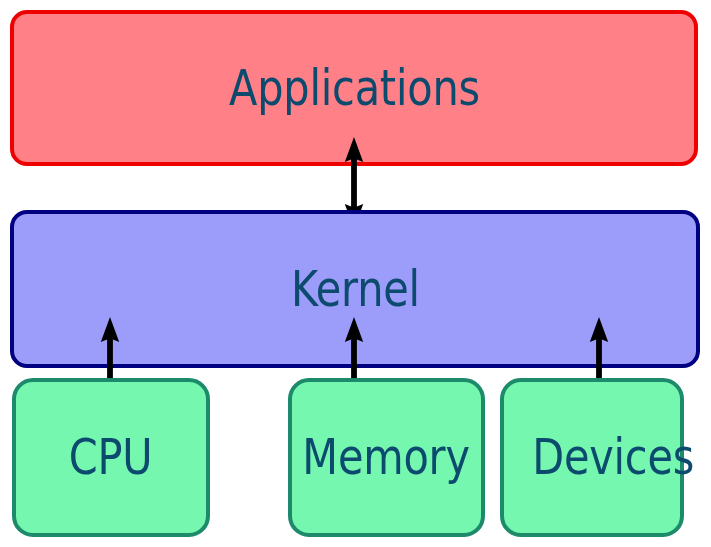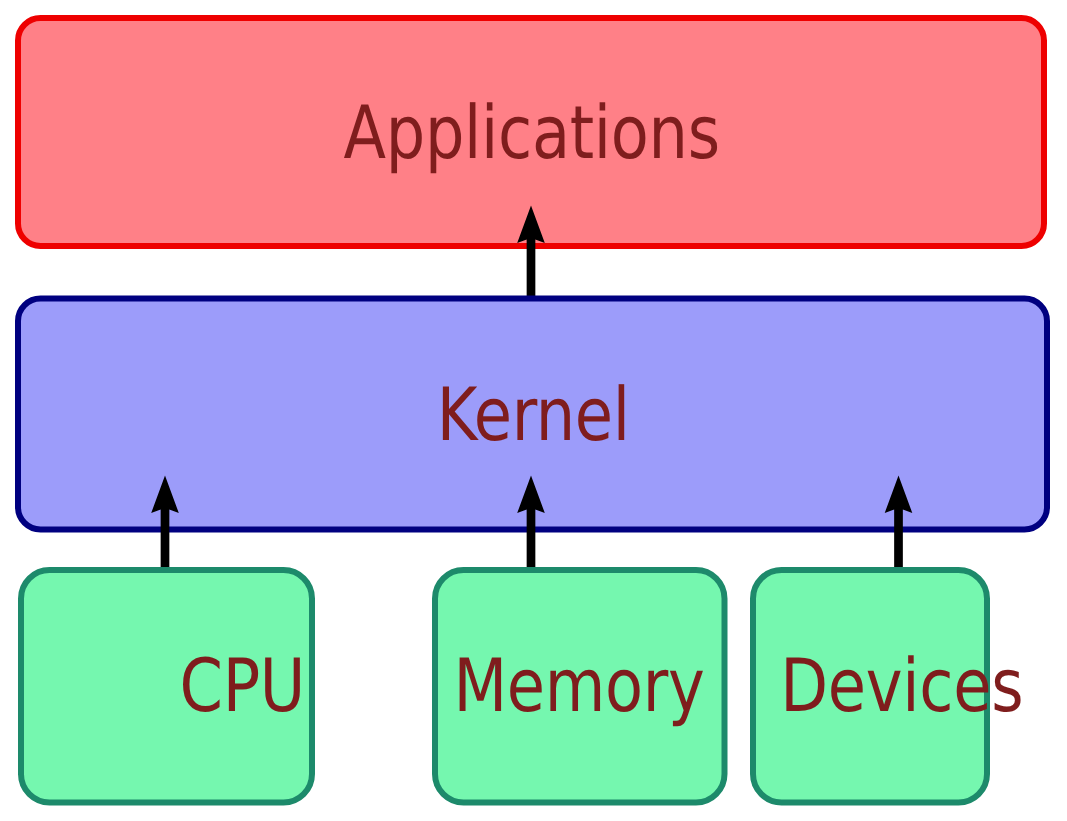--- a/index.html
+++ b/index.html
@@ -18,21 +18,21 @@
     width: 711px;
     height: 547px;
     background: #ffffff;
   }
   .node {
     position: absolute;
     box-sizing: border-box;
     display: flex;
     align-items: center;
     justify-content: center;
-    color: #7f1d1d;
+    color: #0c4a6e;
     line-height: 1;
     white-space: nowrap;
   }
   .node-label {
     font-size: 49px;
     letter-spacing: -0.2px;
     font-stretch: condensed;
     transform: scaleX(0.94);
     transform-origin: center center;
   }
@@ -42,38 +42,38 @@
     top: 10px;
     width: 688px;
     height: 156px;
     background: #ff8087;
     border: 4px solid #ee0000;
     border-radius: 17px;
   }
   
   #node-kernel {
     left: 10px;
-    top: 197px;
+    top: 210px;
     width: 690px;
     height: 158px;
     background: #9c9cfa;
     border: 4px solid #000080;
     border-radius: 17px;
   }
   
   .node-resource {
     top: 378px;
     height: 159px;
     background: #75f7af;
     border: 4px solid #1d8a6b;
     border-radius: 21px;
   }
-  #node-cpu    { left: 12px;  width: 198px; justify-content: flex-end; }
+  #node-cpu    { left: 12px;  width: 198px; }
   #node-memory { left: 256px; width: 197px; margin-left: 32px; }
-  #node-devices{ left: 500px; width: 160px; padding-left: 43px; }
+  #node-devices{ left: 500px; width: 184px; padding-left: 43px; }
 
   
   .arrow {
     position: absolute;
     overflow: visible;
   }
   .arrow svg { display: block; }
 </style>
 </head>
 <body>

